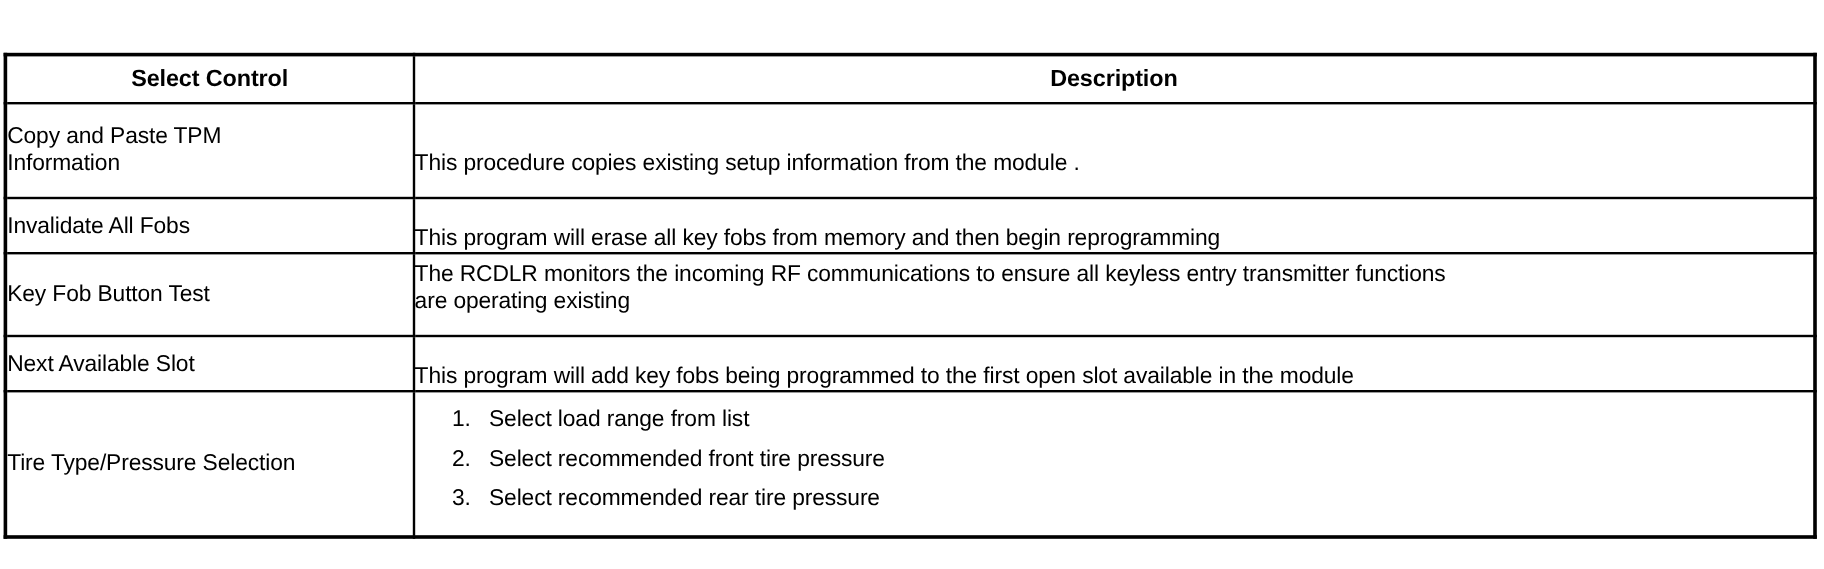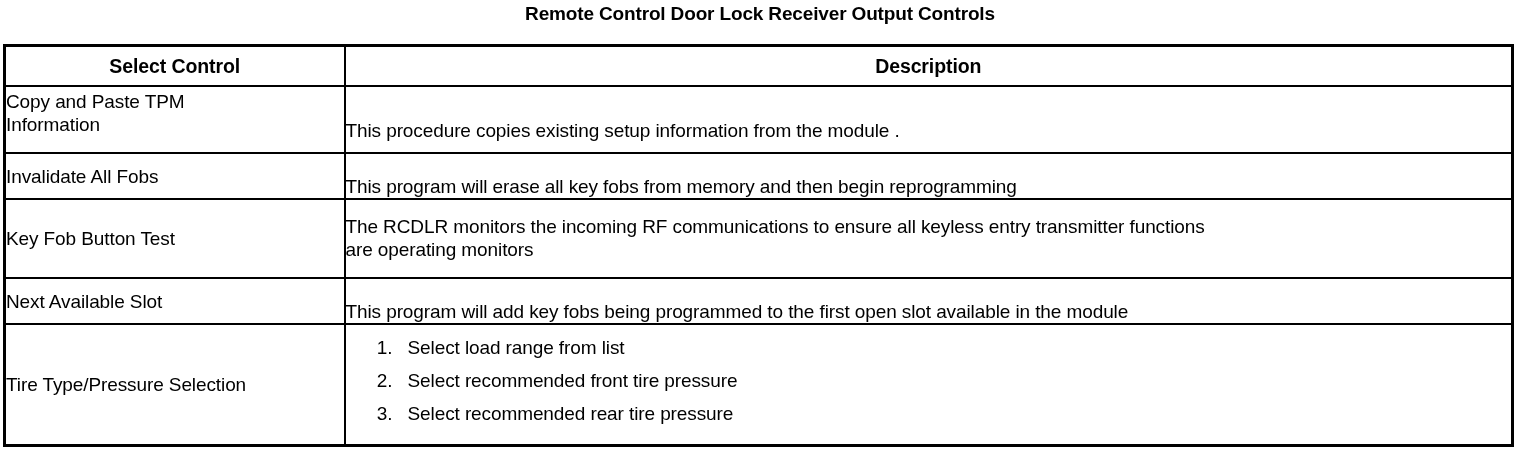--- a/index.html
+++ b/index.html
@@ -61,43 +61,42 @@
     font-size: 19.5px;
   }
   td.name-cell {
     padding: 4px 0 4px 6px;
     text-align: left;
   }
   td.desc-cell {
     padding: 4px 8px 4px 8px;
     text-align: left;
   }
-  td.name-cell.top-align { vertical-align: top; padding-top: 3px; }
-  td.desc-cell.top-align { vertical-align: top; padding-top: 15px; }
+  td.name-cell.top-align { vertical-align: top; padding-top: 15px; }
+  td.desc-cell.top-align { vertical-align: top; padding-top: 5px; }
   .desc-line { display: block; white-space: nowrap; }
   .desc-text { display: block; margin-top: 21px; }
   ol.steps {
     margin: 6px 0 14px 0;
     padding: 0 0 0 52px;
     list-style-position: outside;
   }
   ol.steps li {
     line-height: 33px;
     padding-left: 10px;
     white-space: nowrap;
   }
   .row-tall td { height: 62px; }
   .row-xtall td { height: 100px; }
 </style>
 </head>
 <body>
 
 <div class="page">
 
-  <div class="doc-title">Remote Control Door Lock Receiver Output Controls</div>
 
   <div class="table-wrap">
     <table class="ctrl-table">
       <colgroup>
         <col class="c1">
         <col class="c2">
       </colgroup>
       <thead>
         <tr>
           <th>Select Control</th>
@@ -120,21 +119,21 @@
           <td class="name-cell">Invalidate All Fobs</td>
           <td class="desc-cell">
             <span class="desc-text">This program will erase all key fobs from memory and then begin reprogramming</span>
           </td>
         </tr>
 
         <tr class="row-tall">
           <td class="name-cell">Key Fob Button Test</td>
           <td class="desc-cell top-align">
             <span class="desc-line">The RCDLR monitors the incoming RF communications to ensure all keyless entry transmitter functions</span>
-            <span class="desc-line">are operating monitors</span>
+            <span class="desc-line">are operating existing</span>
           </td>
         </tr>
 
         <tr>
           <td class="name-cell">Next Available Slot</td>
           <td class="desc-cell">
             <span class="desc-text">This program will add key fobs being programmed to the first open slot available in the module</span>
           </td>
         </tr>
 

